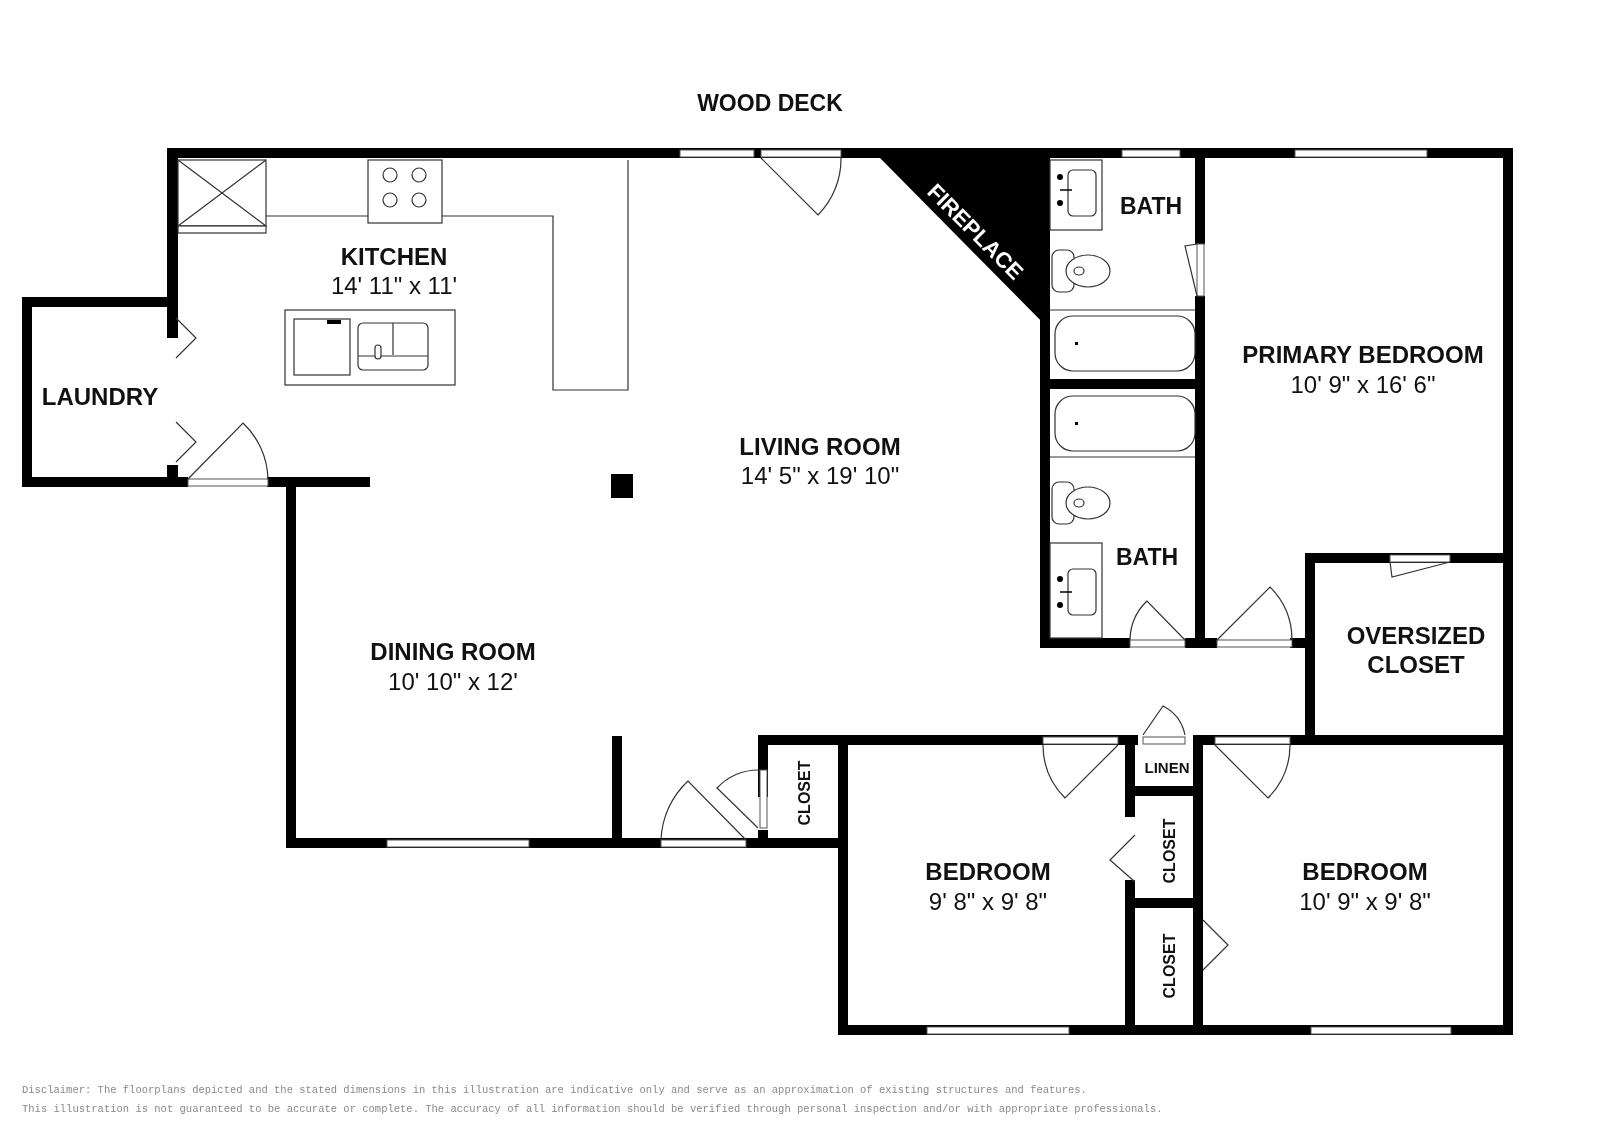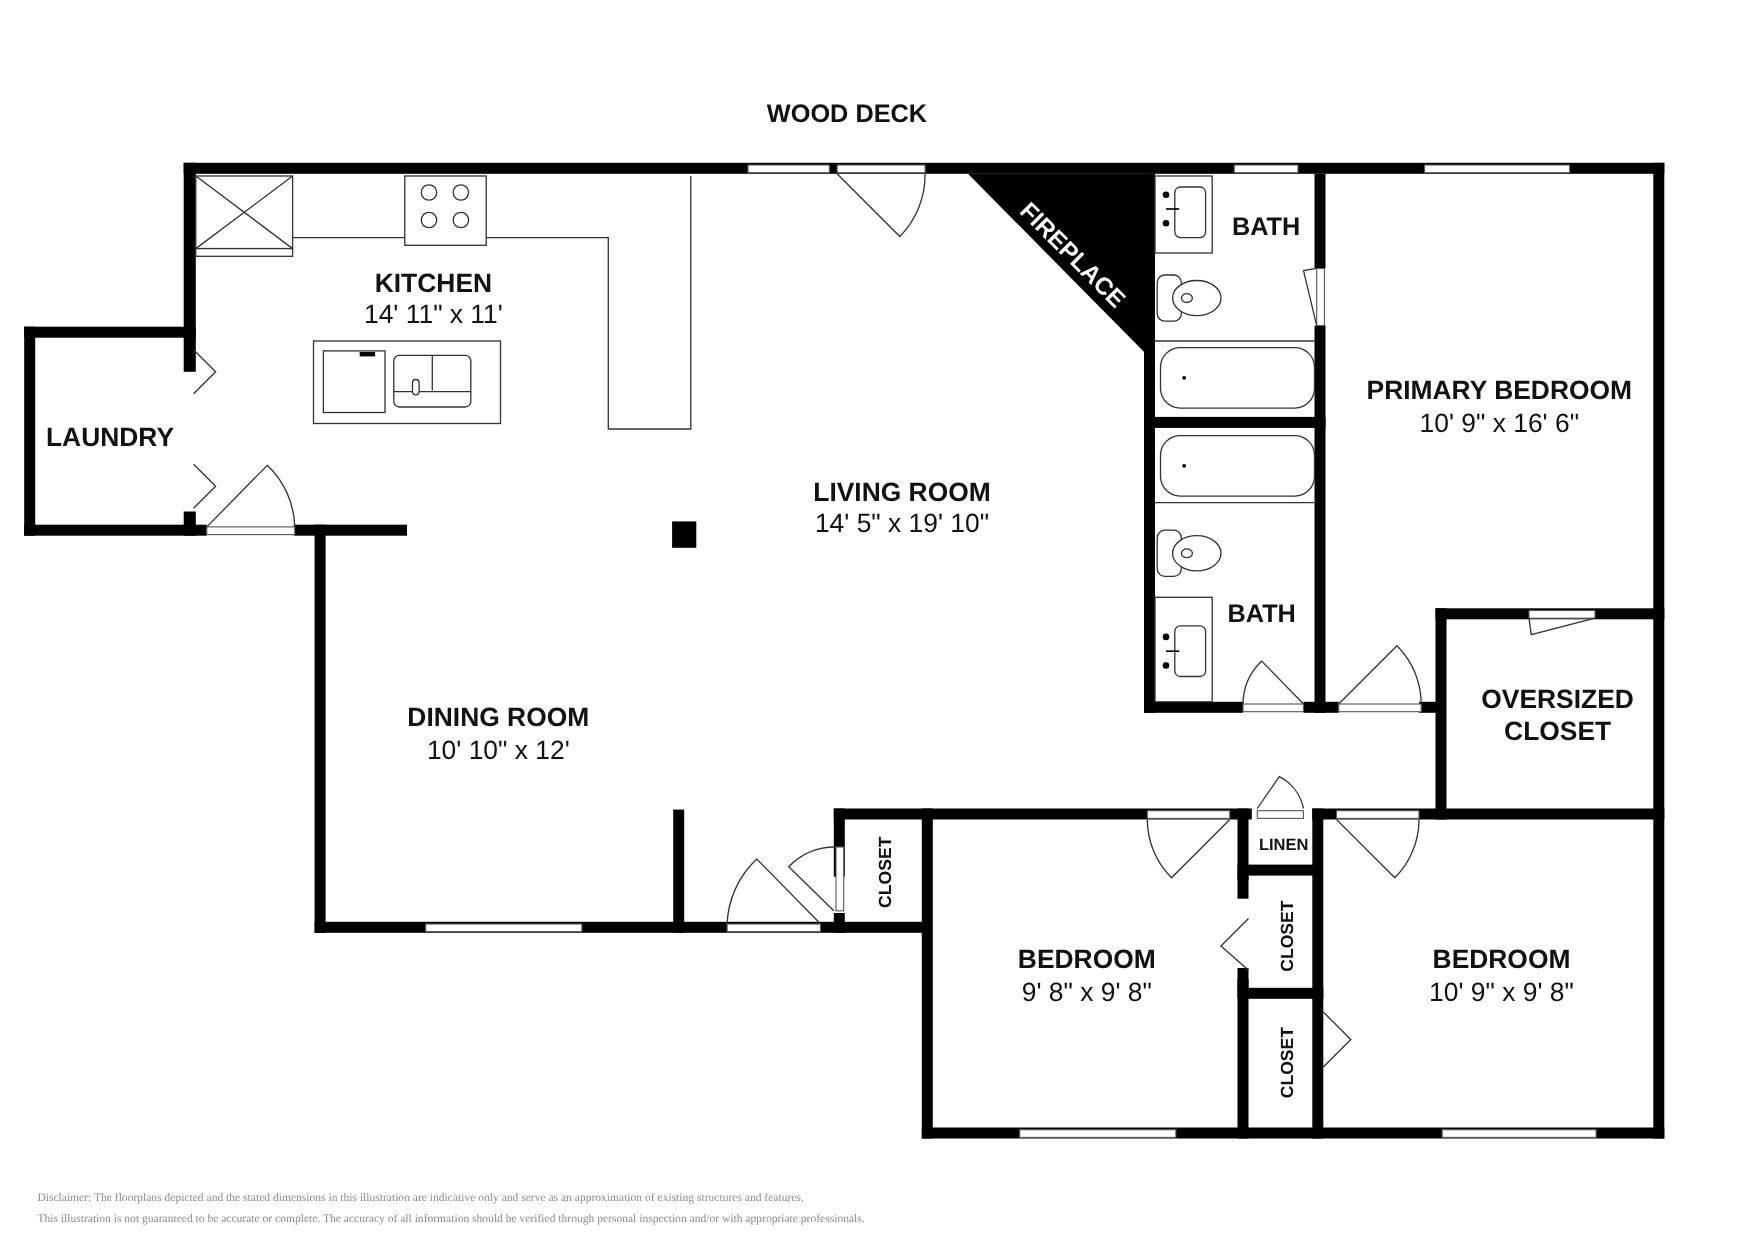--- a/index.html
+++ b/index.html
@@ -4,21 +4,21 @@
 <style>
   html, body { margin: 0; padding: 0; background: #ffffff; }
   body { width: 1600px; height: 1132px; position: relative; overflow: hidden; font-family: "Liberation Sans", sans-serif; }
   #plan { position: absolute; left: 0; top: 0; width: 1600px; height: 1132px; }
   .wall { fill: #000000; }
   .win { fill: #ffffff; stroke: #555555; stroke-width: 1; }
   .thin { fill: none; stroke: #333333; stroke-width: 1.2; }
   .fix { fill: #ffffff; stroke: #333333; stroke-width: 1.2; }
   .lbl { font-family: "Liberation Sans", sans-serif; font-weight: bold; fill: #111111; }
   .dim { font-family: "Liberation Sans", sans-serif; fill: #111111; }
-  .disclaimer { position: absolute; left: 34px; font-size: 10.5px; color: #8a8a8a; font-family: Liberation Serif, serif; white-space: nowrap; }
+  .disclaimer { position: absolute; left: 22px; font-size: 10.5px; color: #8a8a8a; font-family: Liberation Mono, monospace; white-space: nowrap; }
 </style>
 </head>
 <body>
 
 <svg id="plan" viewBox="0 0 1600 1132" xmlns="http://www.w3.org/2000/svg">
 
   <g>
 
     <rect class="wall" x="167" y="148" width="1346" height="10"></rect>
 

